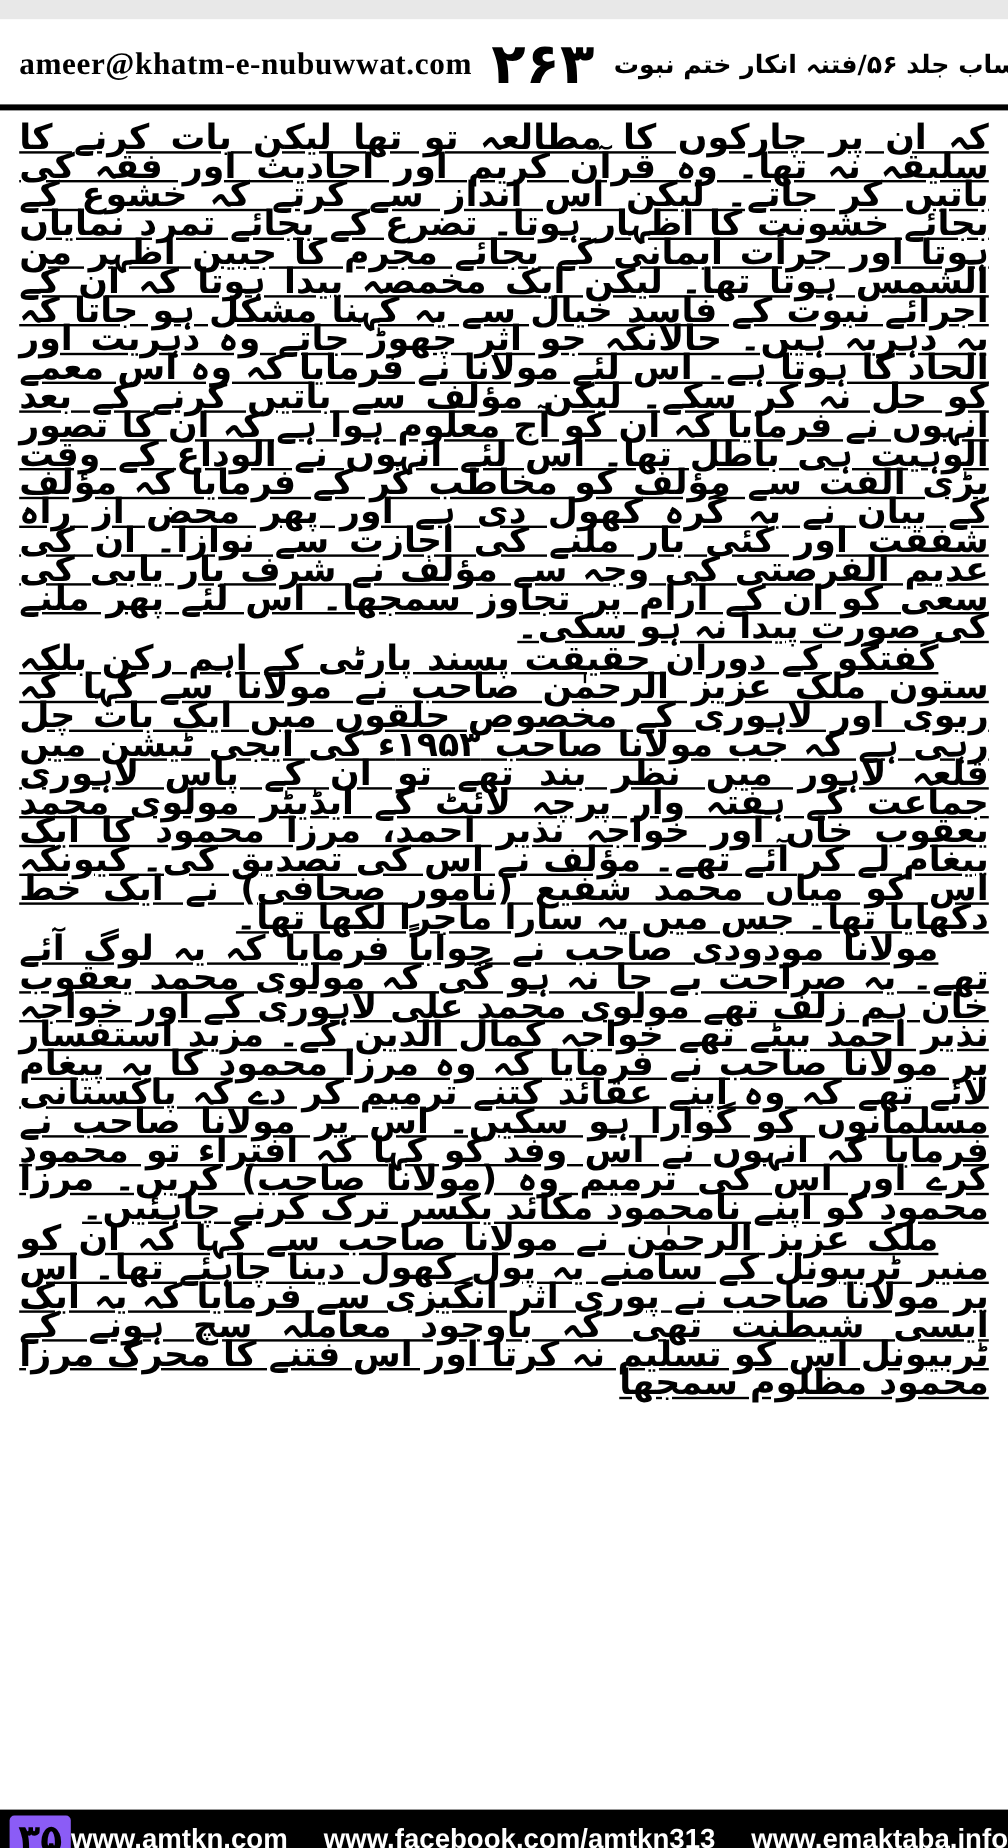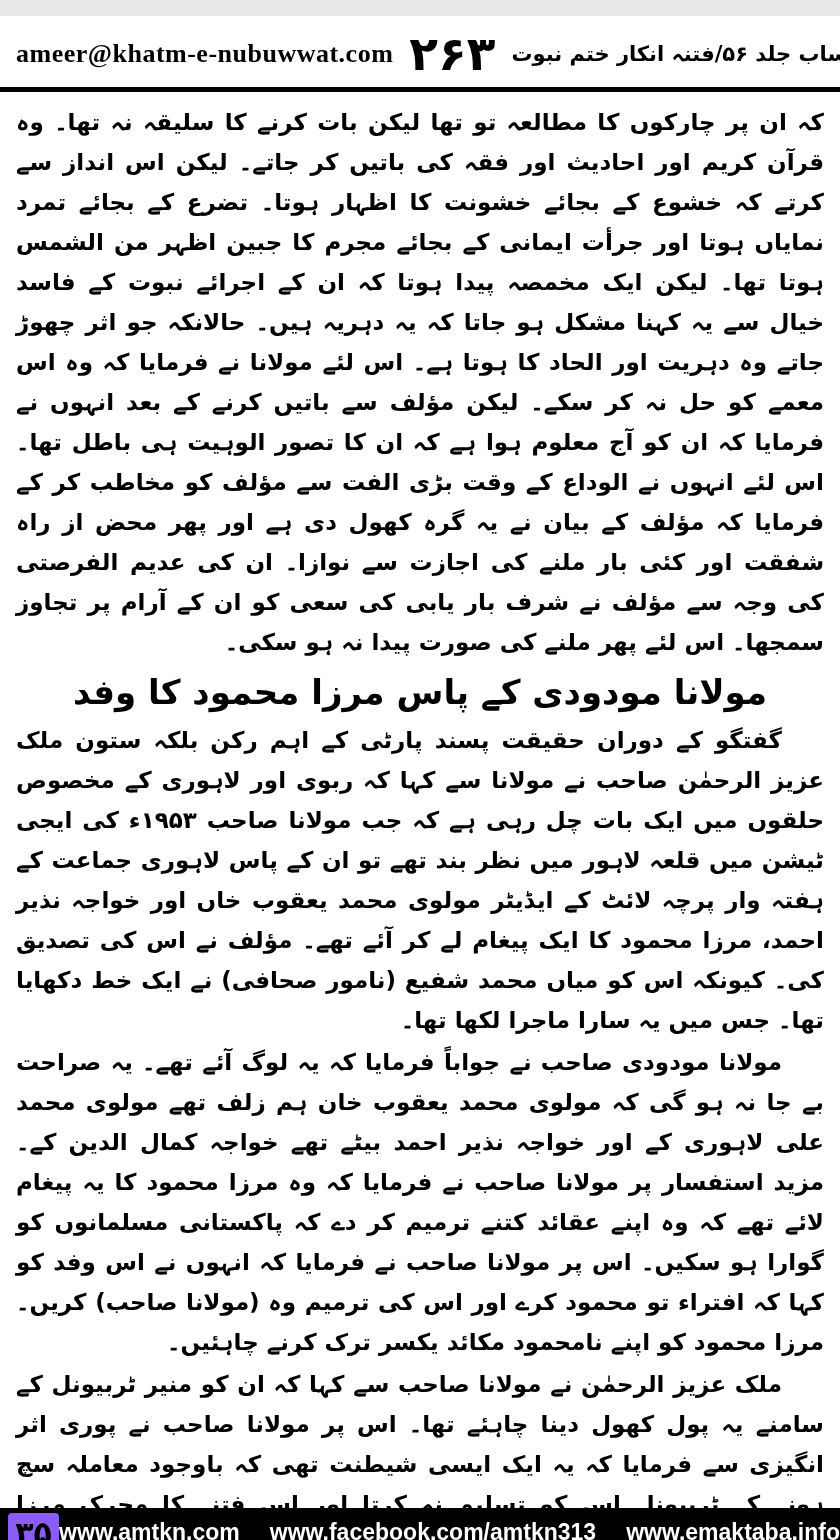--- a/index.html
+++ b/index.html
@@ -53,25 +53,26 @@
     background: #000000;
     margin: 4px 0 10px 0;
   }
   
   .content {
     padding: 0 16px;
     direction: rtl;
   }
   .content p {
     margin: 0 0 2px 0;
-    font-size: 23px;
-    line-height: 40px;
+    font-size: 29px;
+    line-height: 24px;
     text-align: justify;
     text-justify: inter-word;
     font-weight: 600;
+    text-decoration: underline;
   }
   .content p.indented {
     text-indent: 42px;
   }
   .section-heading {
     margin: 10px 0 8px 0;
     text-align: center;
     font-size: 34px;
     font-weight: bold;
     direction: rtl;
@@ -124,21 +125,20 @@
     <span class="header-page-number">۲۶۳</span>
     <span class="header-book-title">احتساب جلد ۵۶/فتنہ انکار ختم نبوت</span>
   </div>
 
   <div class="header-rule"></div>
 
   <div class="content">
 
     <p>کہ ان پر چارکوں کا مطالعہ تو تھا لیکن بات کرنے کا سلیقہ نہ تھا۔ وہ قرآن کریم اور احادیث اور فقہ کی باتیں کر جاتے۔ لیکن اس انداز سے کرتے کہ خشوع کے بجائے خشونت کا اظہار ہوتا۔ تضرع کے بجائے تمرد نمایاں ہوتا اور جرأت ایمانی کے بجائے مجرم کا جبین اظہر من الشمس ہوتا تھا۔ لیکن ایک مخمصہ پیدا ہوتا کہ ان کے اجرائے نبوت کے فاسد خیال سے یہ کہنا مشکل ہو جاتا کہ یہ دہریہ ہیں۔ حالانکہ جو اثر چھوڑ جاتے وہ دہریت اور الحاد کا ہوتا ہے۔ اس لئے مولانا نے فرمایا کہ وہ اس معمے کو حل نہ کر سکے۔ لیکن مؤلف سے باتیں کرنے کے بعد انہوں نے فرمایا کہ ان کو آج معلوم ہوا ہے کہ ان کا تصور الوہیت ہی باطل تھا۔ اس لئے انہوں نے الوداع کے وقت بڑی الفت سے مؤلف کو مخاطب کر کے فرمایا کہ مؤلف کے بیان نے یہ گرہ کھول دی ہے اور پھر محض از راہ شفقت اور کئی بار ملنے کی اجازت سے نوازا۔ ان کی عدیم الفرصتی کی وجہ سے مؤلف نے شرف بار یابی کی سعی کو ان کے آرام پر تجاوز سمجھا۔ اس لئے پھر ملنے کی صورت پیدا نہ ہو سکی۔</p>
 
-    <h2 class="section-heading">مولانا مودودی کے پاس مرزا محمود کا وفد</h2>
 
     <p class="indented">گفتگو کے دوران حقیقت پسند پارٹی کے اہم رکن بلکہ ستون ملک عزیز الرحمٰن صاحب نے مولانا سے کہا کہ ربوی اور لاہوری کے مخصوص حلقوں میں ایک بات چل رہی ہے کہ جب مولانا صاحب ۱۹۵۳ء کی ایجی ٹیشن میں قلعہ لاہور میں نظر بند تھے تو ان کے پاس لاہوری جماعت کے ہفتہ وار پرچہ لائٹ کے ایڈیٹر مولوی محمد یعقوب خاں اور خواجہ نذیر احمد، مرزا محمود کا ایک پیغام لے کر آئے تھے۔ مؤلف نے اس کی تصدیق کی۔ کیونکہ اس کو میاں محمد شفیع (نامور صحافی) نے ایک خط دکھایا تھا۔ جس میں یہ سارا ماجرا لکھا تھا۔</p>
 
     <p class="indented">مولانا مودودی صاحب نے جواباً فرمایا کہ یہ لوگ آئے تھے۔ یہ صراحت بے جا نہ ہو گی کہ مولوی محمد یعقوب خان ہم زلف تھے مولوی محمد علی لاہوری کے اور خواجہ نذیر احمد بیٹے تھے خواجہ کمال الدین کے۔ مزید استفسار پر مولانا صاحب نے فرمایا کہ وہ مرزا محمود کا یہ پیغام لائے تھے کہ وہ اپنے عقائد کتنے ترمیم کر دے کہ پاکستانی مسلمانوں کو گوارا ہو سکیں۔ اس پر مولانا صاحب نے فرمایا کہ انہوں نے اس وفد کو کہا کہ افتراء تو محمود کرے اور اس کی ترمیم وہ (مولانا صاحب) کریں۔ مرزا محمود کو اپنے نامحمود مکائد یکسر ترک کرنے چاہئیں۔</p>
 
     <p class="indented">ملک عزیز الرحمٰن نے مولانا صاحب سے کہا کہ ان کو منیر ٹربیونل کے سامنے یہ پول کھول دینا چاہئے تھا۔ اس پر مولانا صاحب نے پوری اثر انگیزی سے فرمایا کہ یہ ایک ایسی شیطنت تھی کہ باوجود معاملہ سچ ہونے کے ٹربیونل اس کو تسلیم نہ کرتا اور اس فتنے کا محرک مرزا محمود مظلوم سمجھا</p>
 
   </div>
 
   <div class="footer">

